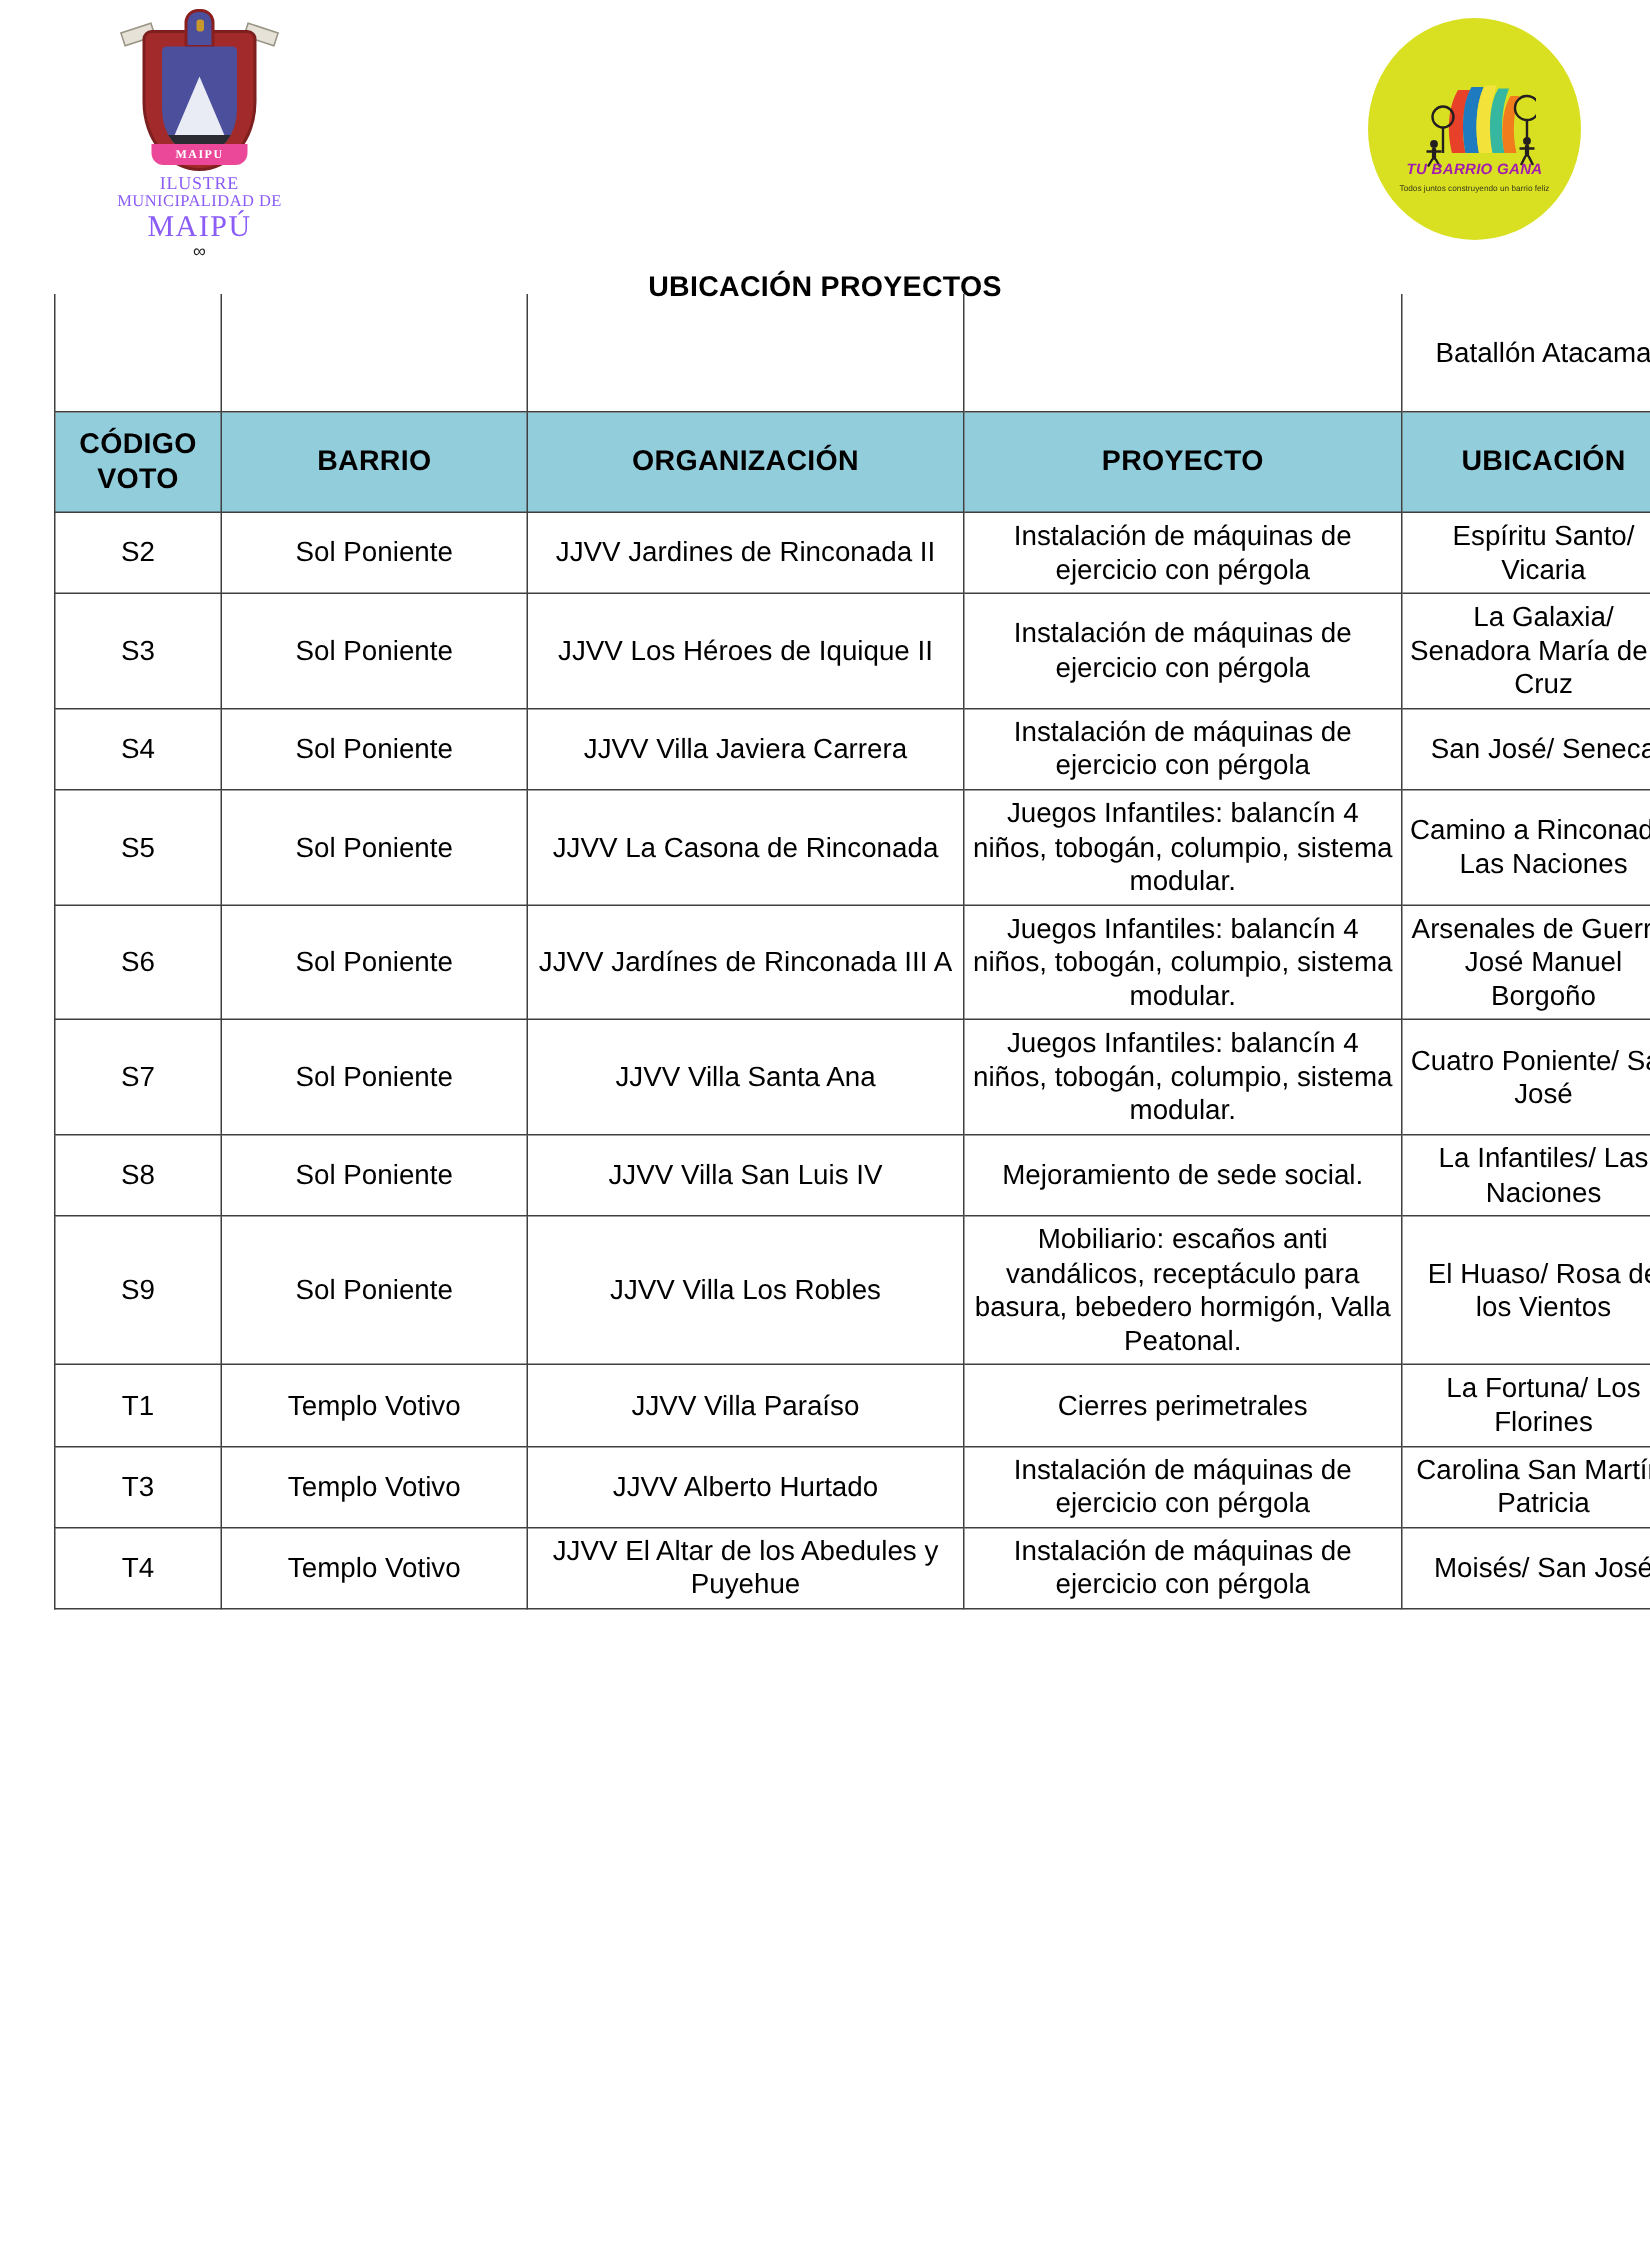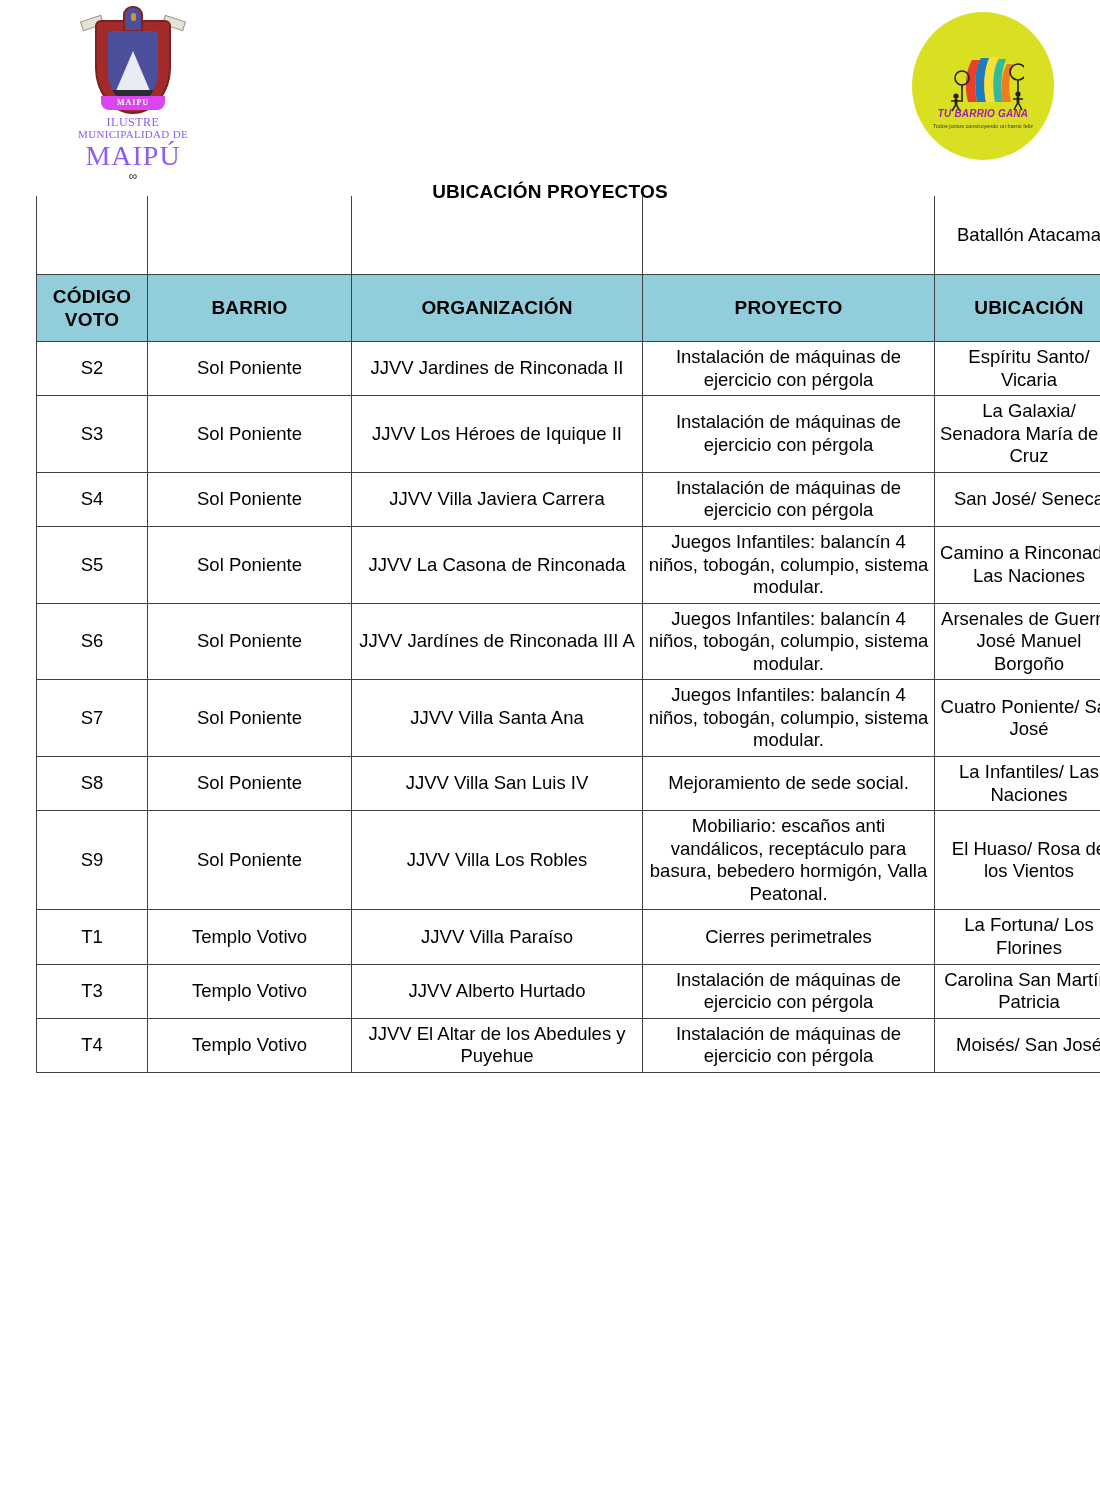--- a/index.html
+++ b/index.html
@@ -91,21 +91,21 @@
     width: 5px; height: 8px;
     background: #c8982a;
     border-radius: 2px;
   }
   .crest-ribbon {
     position: absolute;
     left: 14px;
     bottom: 6px;
     width: 64px;
     height: 14px;
-    background: #d946ef;
+    background: #ec4899;
     border-radius: 0 0 8px 8px;
     color: #fff;
     font-size: 8px;
     font-weight: bold;
     letter-spacing: 1px;
     text-align: center;
     line-height: 14px;
     font-family: "Liberation Serif", serif;
   }
   .crest-flagL, .crest-flagR {
@@ -120,21 +120,21 @@
   .crest-flagL { left: -6px; transform: rotate(-18deg); }
   .crest-flagR { right: -6px; transform: rotate(18deg); }
 
   .logo-text {
     font-family: "Liberation Serif", serif;
     color: #8b5cf6;
     line-height: 1.05;
   }
   .logo-l1 { font-size: 12px; letter-spacing: 0.5px; }
   .logo-l2 { font-size: 11px; letter-spacing: 0.3px; }
-  .logo-l3 { font-size: 28px; letter-spacing: 1px; margin-top: 1px; }
+  .logo-l3 { font-size: 20px; letter-spacing: 1px; margin-top: 1px; }
   .logo-flourish { font-size: 12px; color: #231f20; margin-top: -2px; }
 
   .logo-barrio {
     position: absolute;
     left: 912px;
     top: 12px;
     width: 142px;
     height: 148px;
     border-radius: 50%;
     background: #d9e021;

